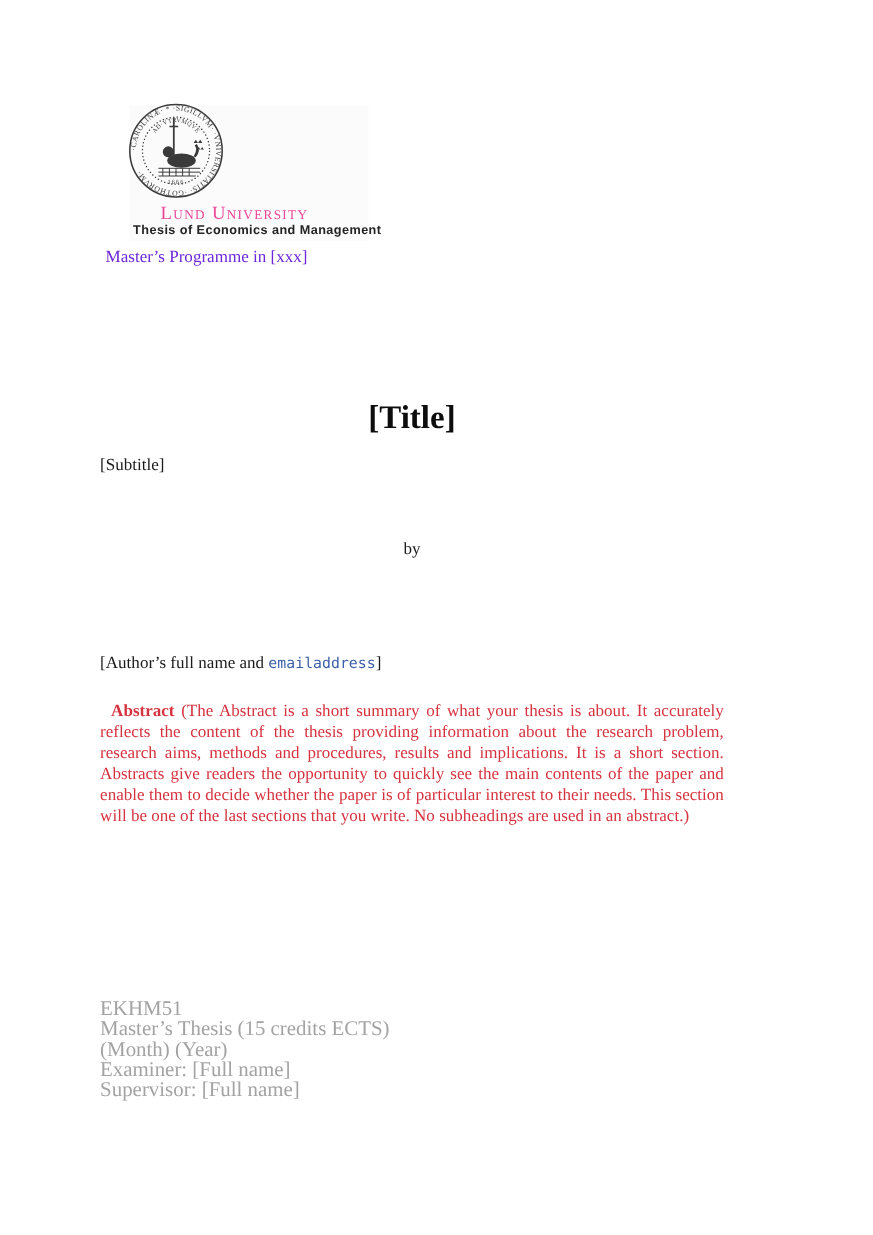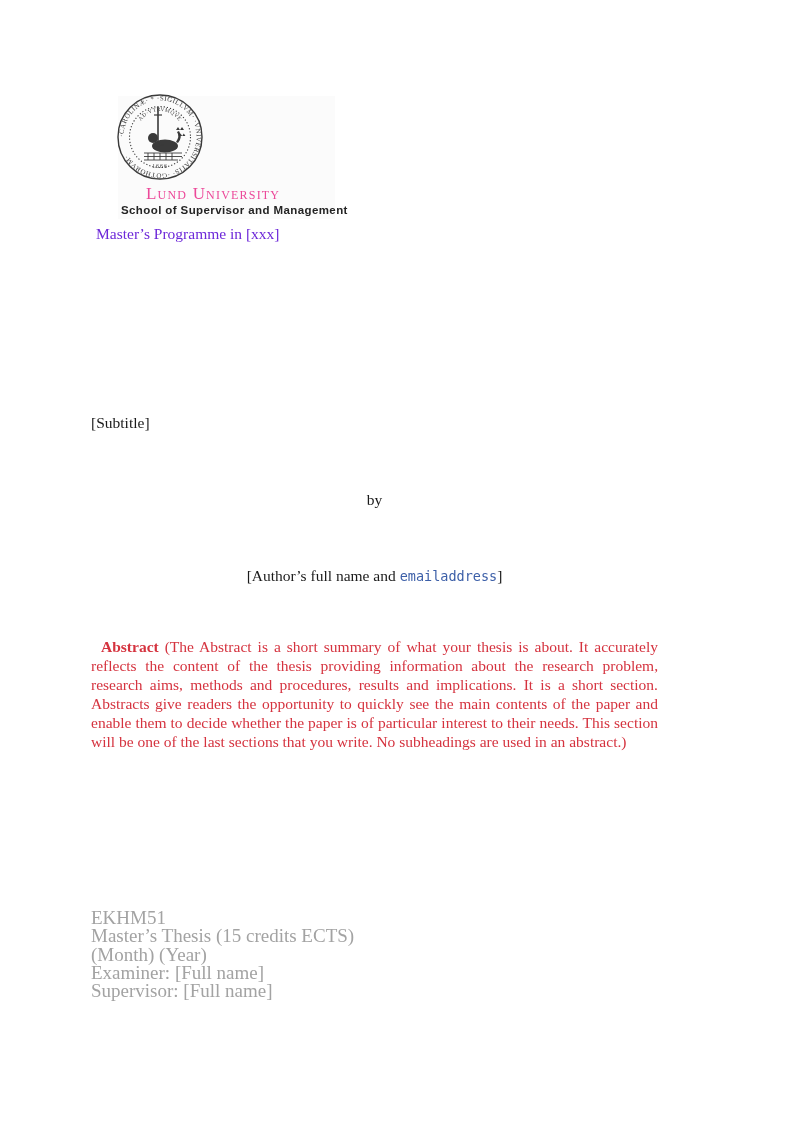--- a/index.html
+++ b/index.html
@@ -70,22 +70,22 @@
   }
   .byline {
     position: absolute;
     left: 91px; width: 567px; top: 491px;
     text-align: center;
     font-size: 15.5px;
     font-family: Liberation Serif, serif;
   }
   .authorline {
     position: absolute;
-    left: 91px; width: 567px; top: 567px;
-    text-align: center;
+    left: 91px; width: 567px; top: 594px;
+    text-align: left;
     font-size: 15.5px;
     white-space: nowrap;
   }
   .authorline .email {
     font-family: "DejaVu Sans Mono", "Liberation Mono", monospace;
     font-size: 13.5px;
     color: #3c5fa8;
     text-decoration: none;
     cursor: pointer;
   }
@@ -151,24 +151,25 @@
 
     <g stroke="#3a3a3a" stroke-width="0.9">
       <path d="M 28,60 H 66 M 28,63.5 H 66 M 28,67 H 62"></path>
       <path d="M 32,60 V 67 M 38,60 V 67 M 44,60 V 67 M 50,60 V 67 M 56,60 V 67"></path>
     </g>
 
     <text x="44" y="74.5" font-size="5.8" text-anchor="middle" letter-spacing="1">1666</text>
   </svg>
 
   <div class="wordmark">Lund University</div>
-  <div class="schoolline">School of Supervisor and Management</div>
+  <div class="schoolline">Thesis of Economics and Management</div>
 
   <div class="programme">Master’s Programme in [xxx]</div>
 
+  <div class="title">[Title]</div>
   <div class="subtitle">[Subtitle]</div>
   <div class="byline">by</div>
 
   <div class="authorline"><span>[Author’s full name and </span><span class="email">emailaddress</span><span>]</span></div>
 
   <p class="abstract"><b>Abstract</b><span> (The Abstract is a short summary of what your thesis is about.  It accurately reflects the content of the thesis providing information about the research problem, research aims, methods and procedures, results and implications.  It is a short section.  Abstracts give readers the opportunity to quickly see the main contents of the paper and enable them to decide whether the paper is of particular interest to their needs.  This section will be one of the last sections that you write.  No subheadings are used in an abstract.)</span></p>
 
   <div class="footerinfo">
     <div>EKHM51</div>
     <div>Master’s Thesis (15 credits ECTS)</div>

